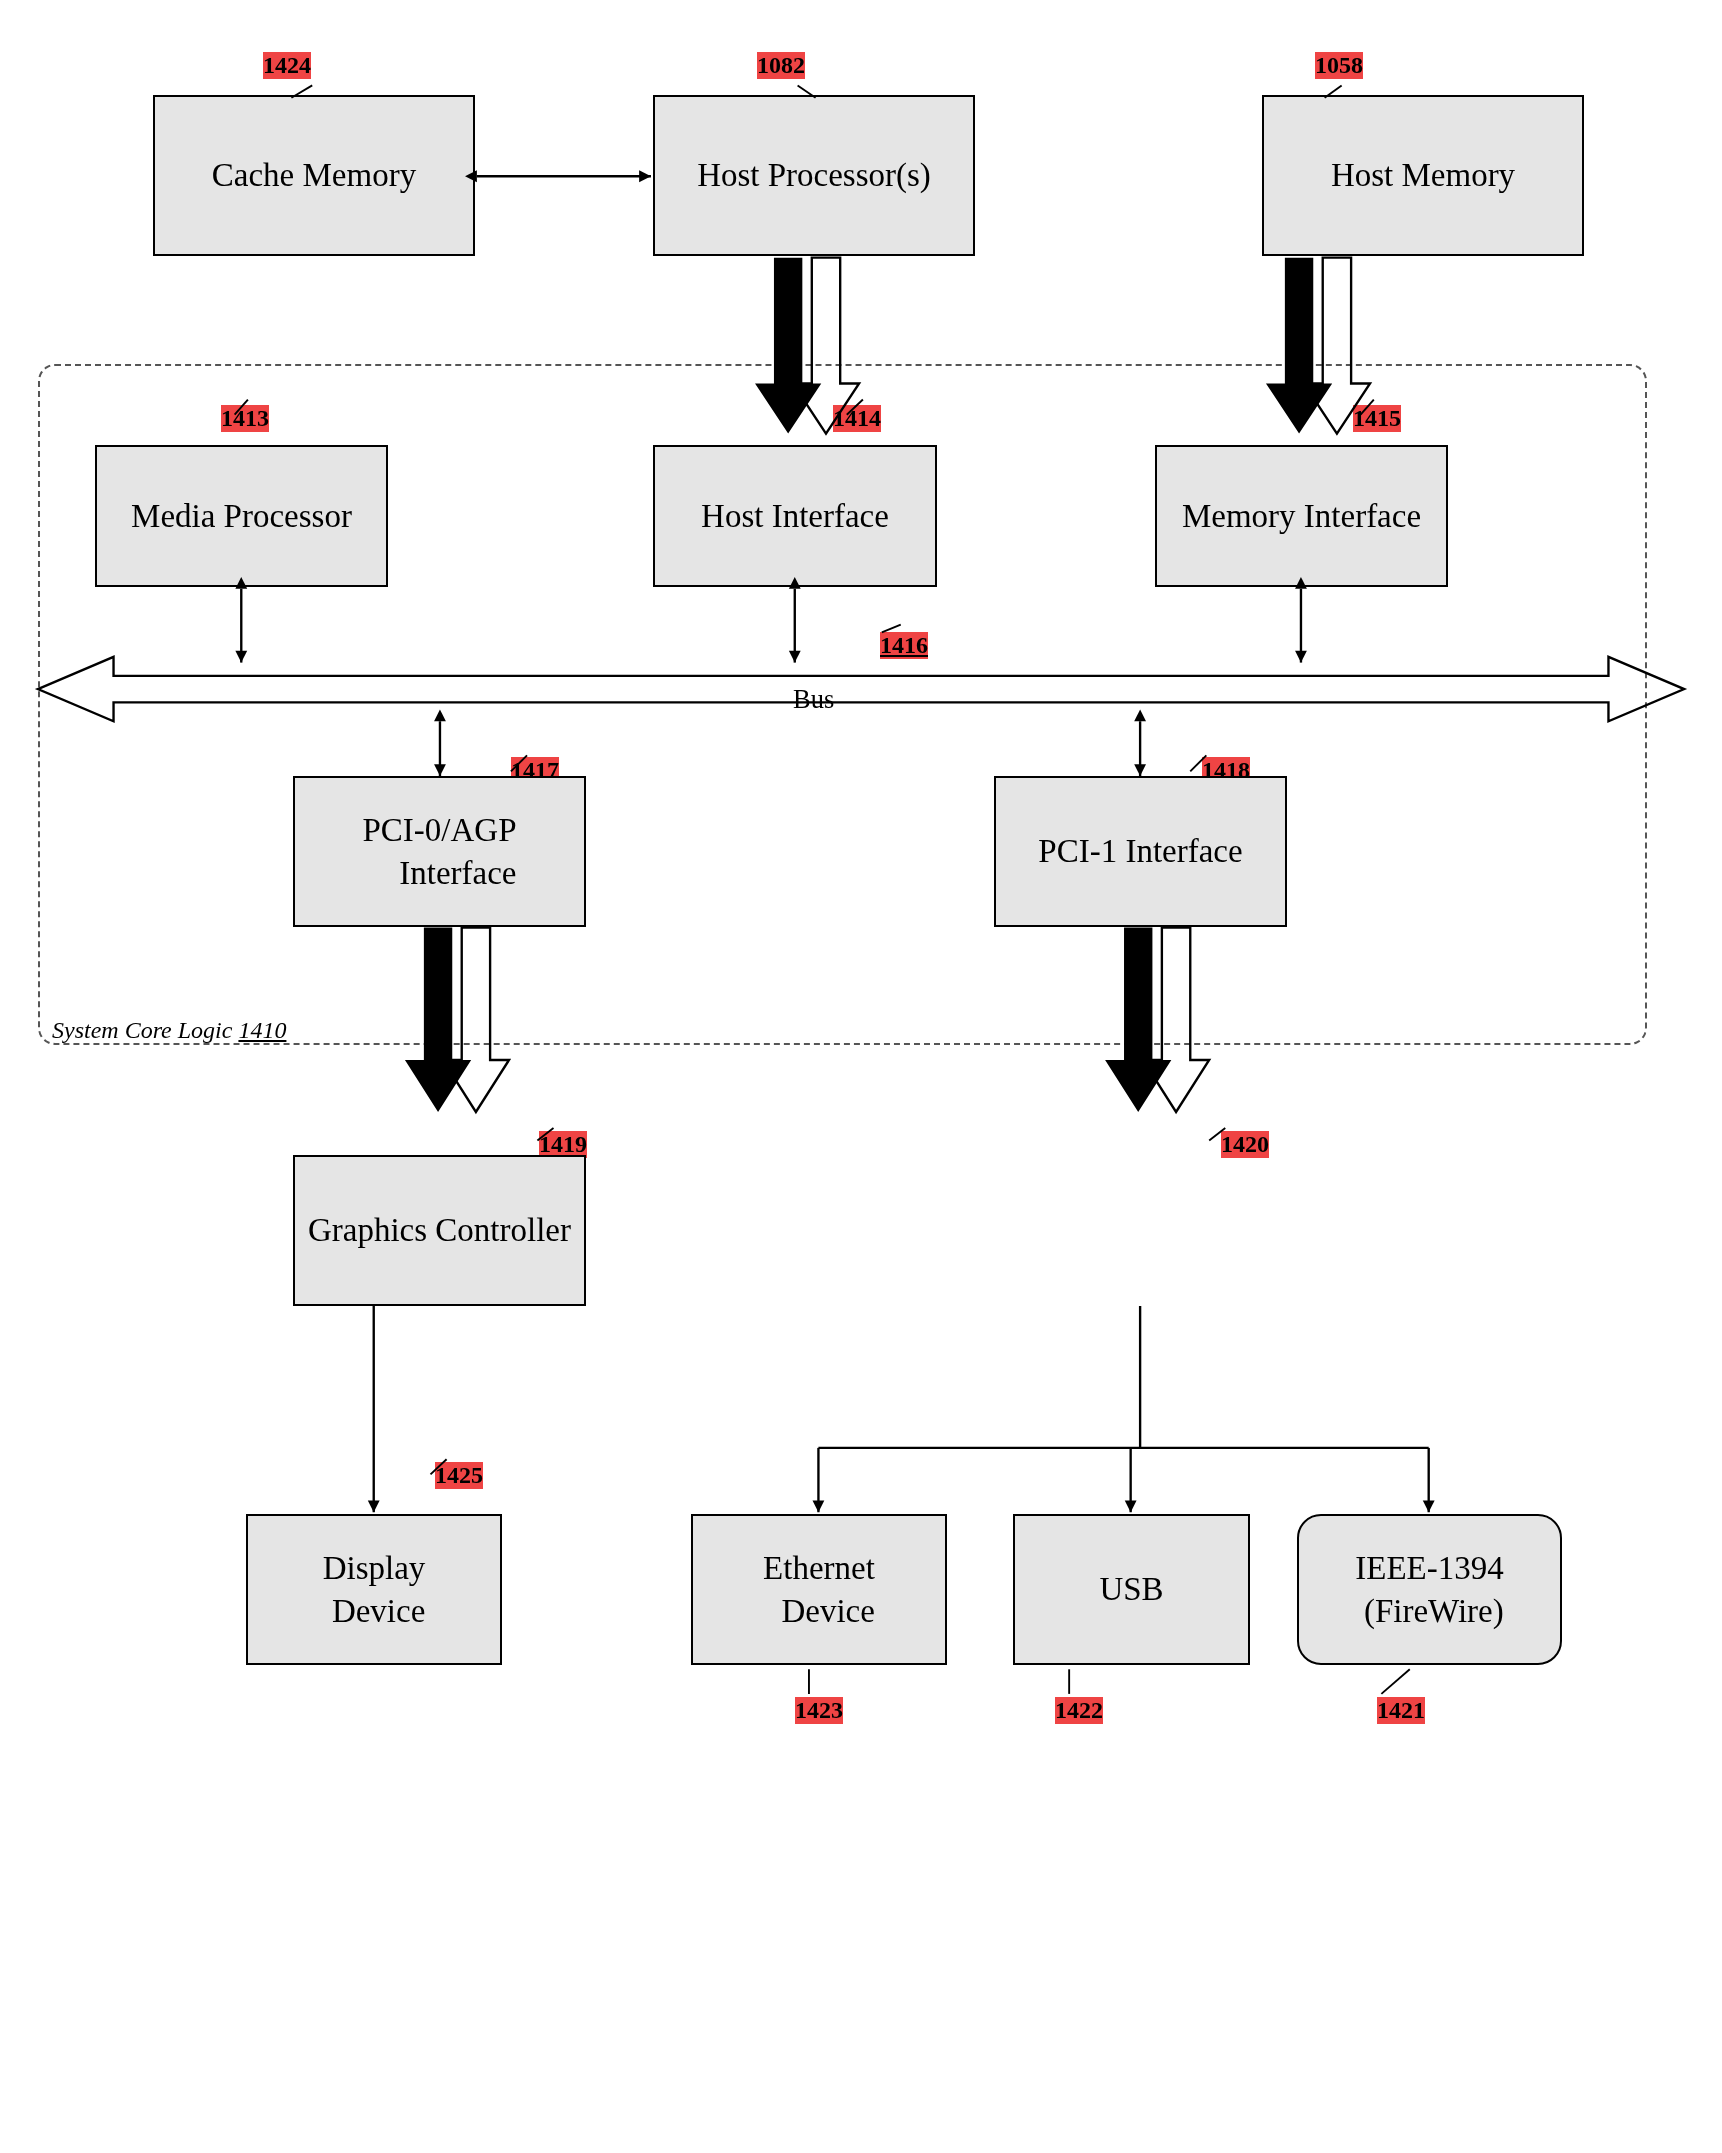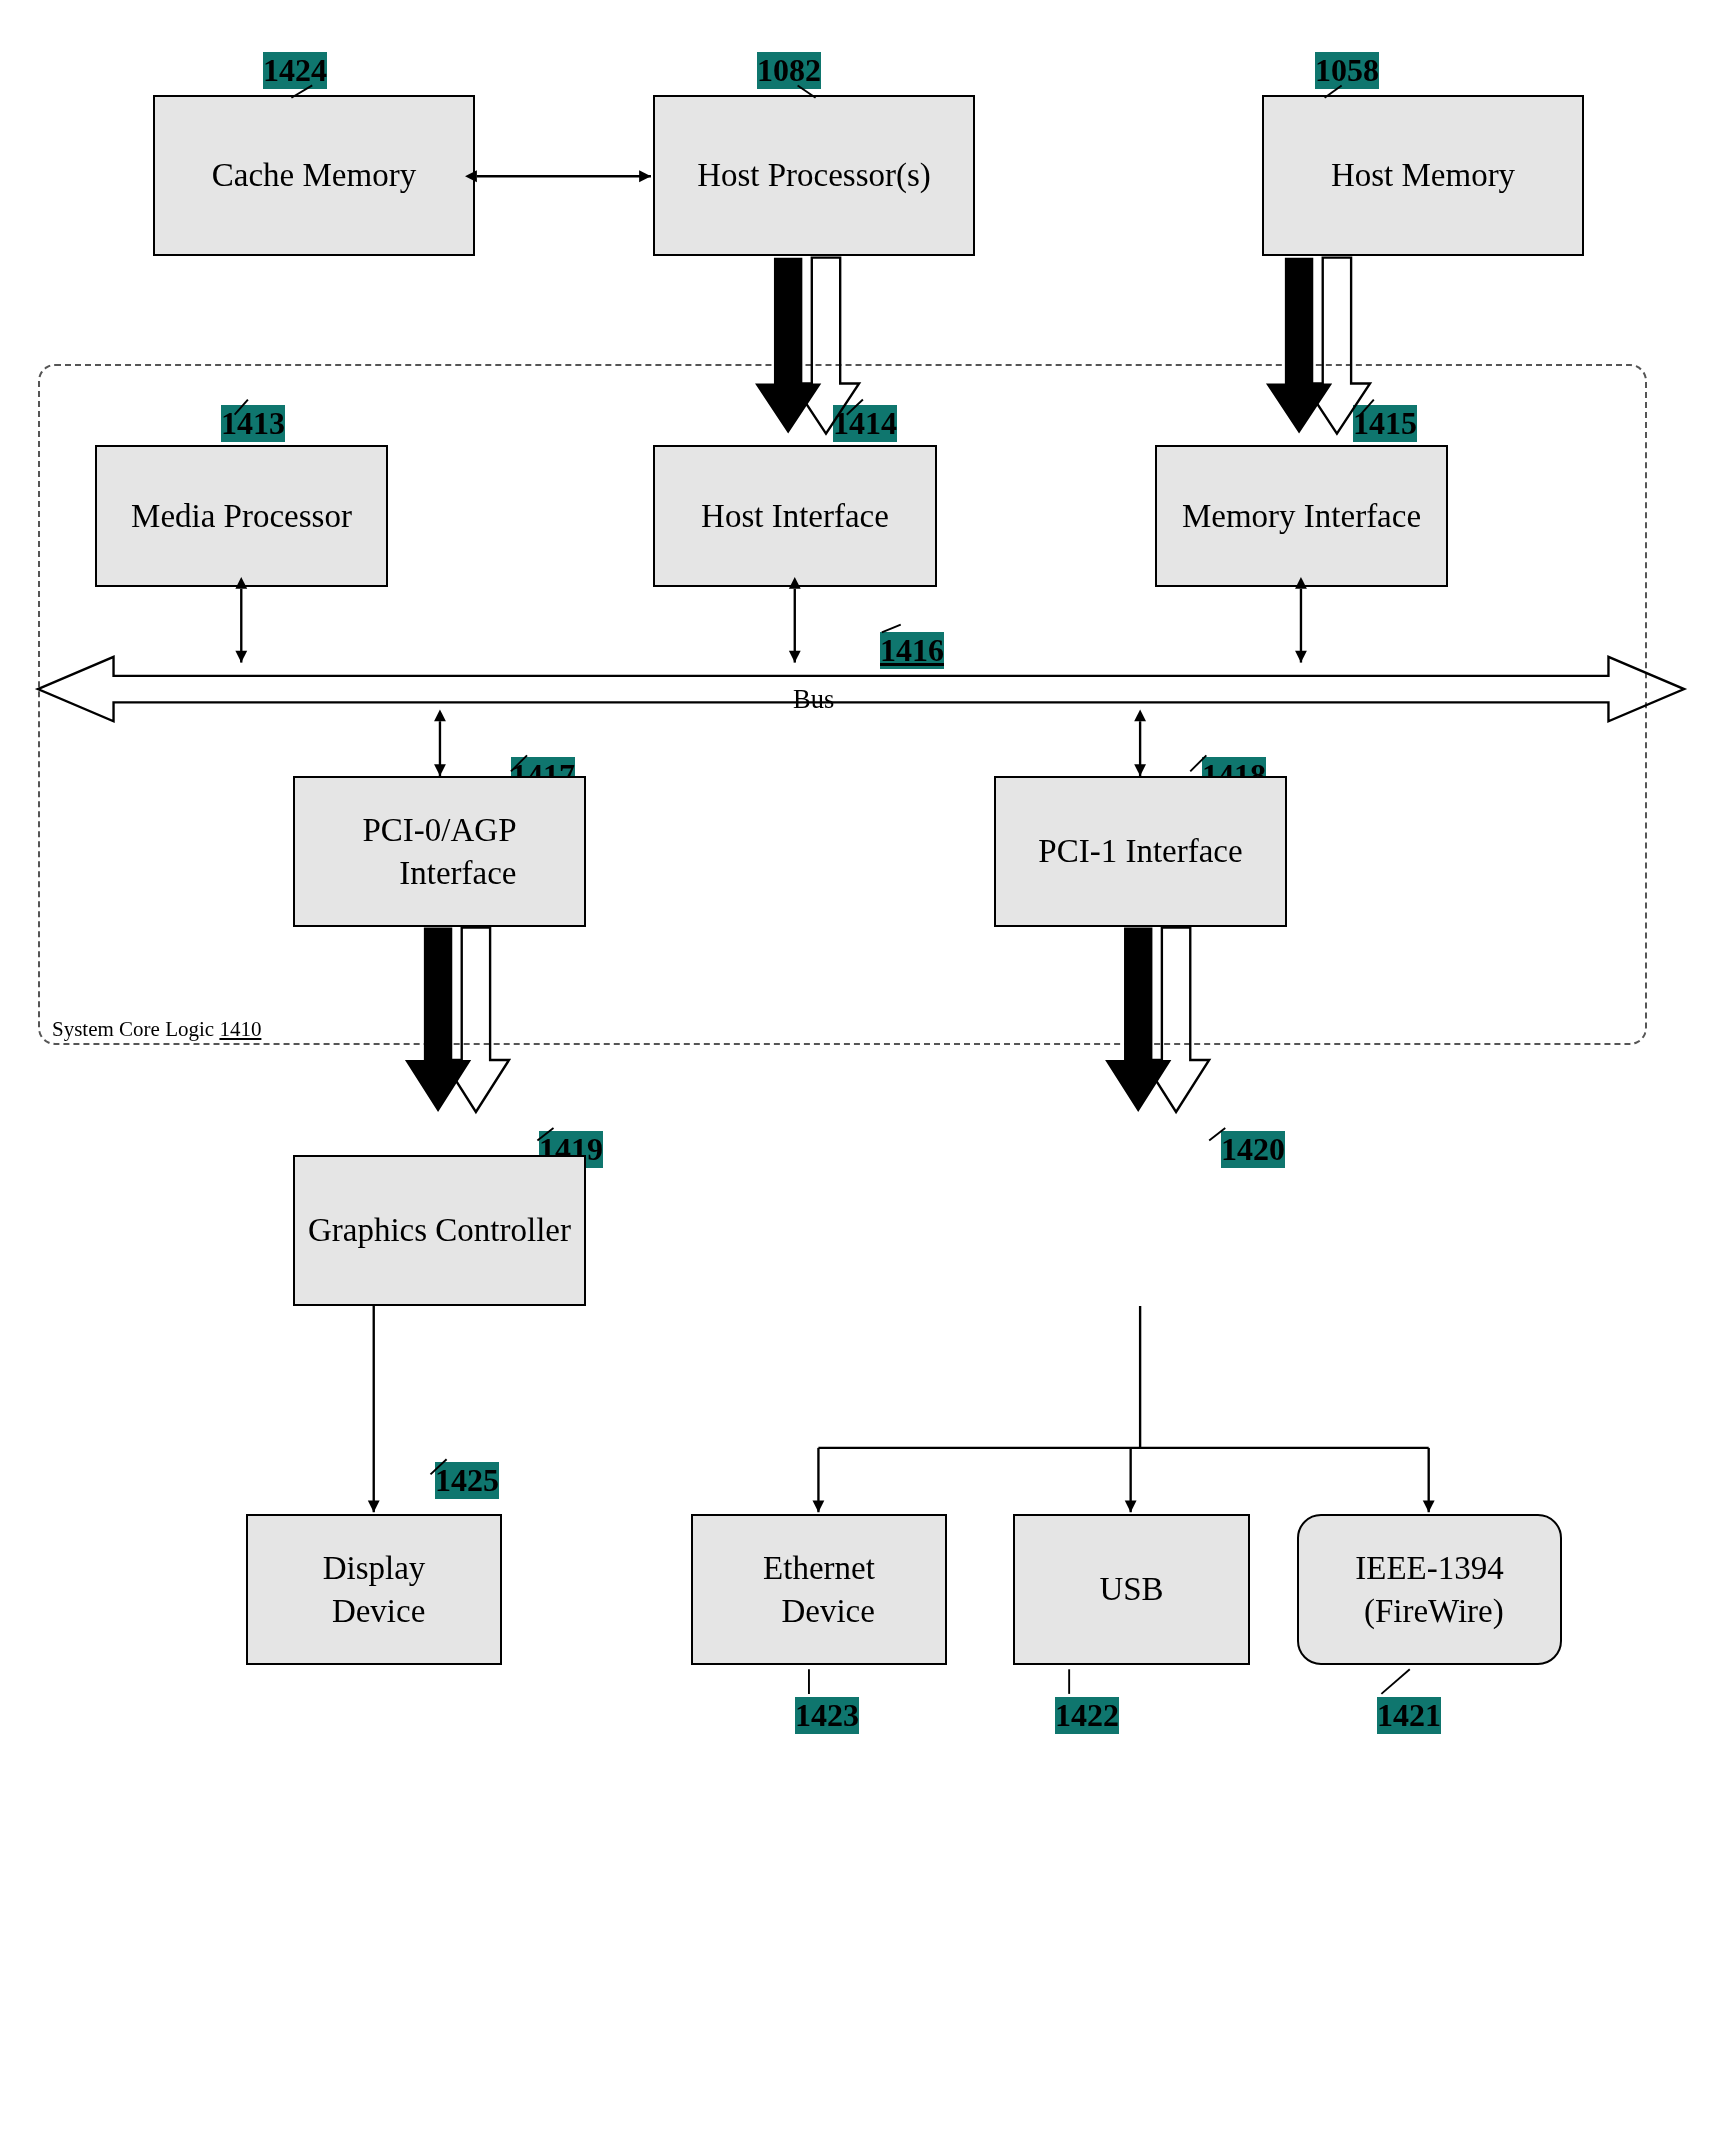--- a/index.html
+++ b/index.html
@@ -23,32 +23,33 @@
       display: flex;
       align-items: center;
       justify-content: center;
       text-align: right;
       font-size: 33px;
       font-weight: normal;
       line-height: 1.3;
     }
     .label {
       position: absolute;
-      font-size: 32px;
+      font-size: 24px;
       font-weight: bold;
-      background: #0f766e;
+      background: #ef4444;
     }
     .dashed-border {
       position: absolute;
       border: 2.8px dashed #555;
       border-radius: 17px;
     }
     .section-label {
       position: absolute;
-      font-size: 21px;
+      font-size: 24px;
+      font-style: italic;
     }
     .underline {
       text-decoration: underline;
     }
   </style>
 </head>
 <body>
 
 <div class="diagram-container">
 

